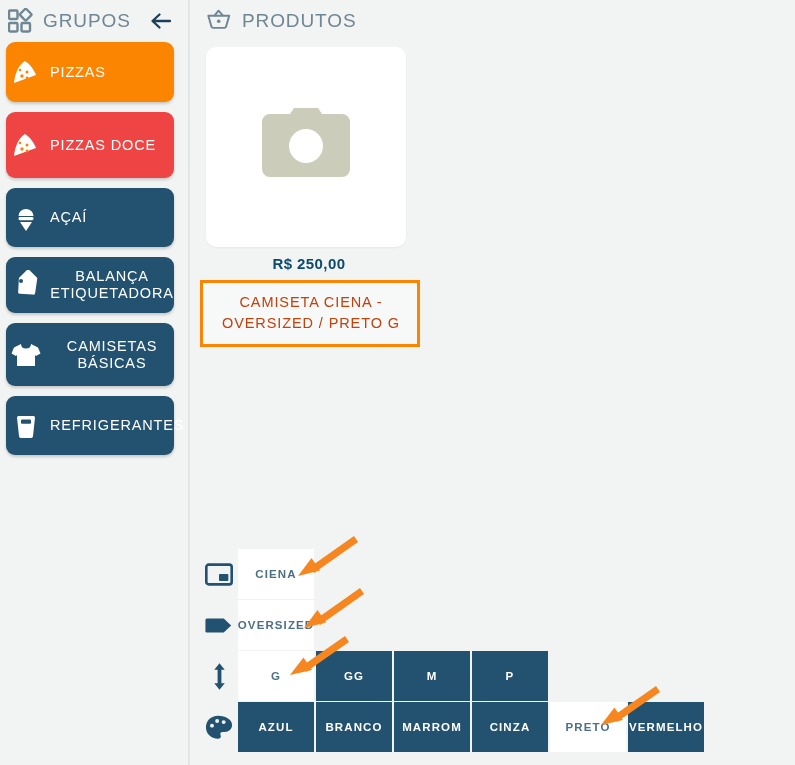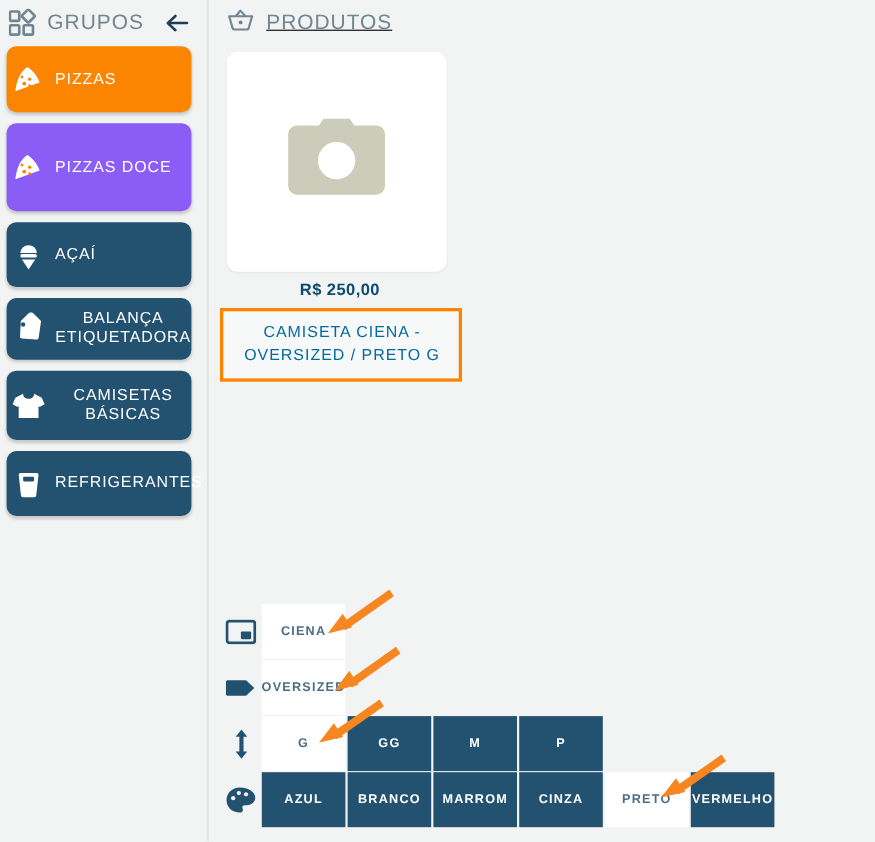--- a/index.html
+++ b/index.html
@@ -43,21 +43,21 @@
   .group-btn .gicon { width: 40px; flex: 0 0 40px; display:flex; align-items:center; justify-content:center; }
   .group-btn .glabel {
     color: #ffffff; font-size: 14.5px; letter-spacing: .85px;
     line-height: 17px; padding-left: 4px; font-weight: 400;
   }
 
   
   #main { position: absolute; left: 192px; top: 0; right: 0; height: 765px; }
   .main-head {
     display: flex; align-items: center; height: 42px;
-    padding-left: 14px; gap: 10px; text-decoration: underline;
+    padding-left: 14px; gap: 10px;
   }
   .main-head .title { color: #6f8693; font-size: 19px; letter-spacing: .9px; }
 
   
   .prod-card {
     position: absolute; left: 14px; top: 47px;
     width: 200px;
   }
   .prod-thumb {
     width: 200px; height: 200px; background: #ffffff;
@@ -70,21 +70,21 @@
     font-weight: bold; letter-spacing: .4px; padding-left: 6px;
   }
   .prod-name-box {
     margin-top: 8px; margin-left: -6px;
     width: 220px;
     border: 3px solid #fb8500;
     background: #f7f8f8;
     padding: 9px 10px 10px 12px;
   }
   .prod-name {
-    color: #0369a1; font-size: 14.5px; letter-spacing: .9px; line-height: 21px;
+    color: #c2410c; font-size: 14.5px; letter-spacing: .9px; line-height: 21px;
   }
 
   
   #attrs { position: absolute; left: 8px; bottom: 12px; width: 590px; }
   .attr-row { display: flex; align-items: stretch; margin-bottom: 1px; height: 50px; }
   .attr-icon {
     width: 38px; flex: 0 0 38px;
     display: flex; align-items: center; justify-content: center;
   }
   .tiles { display: flex; gap: 2px; }
@@ -130,21 +130,21 @@
           <path d="M3 26 C3 26 4 10 14 4 C22 9 25 18 25 18 Z" fill="#fff"></path>
           <circle cx="11" cy="19" r="1.7" fill="#fb8500"></circle>
             <circle cx="16" cy="15" r="1.5" fill="#fb8500"></circle>
           <circle cx="9" cy="13" r="1.3" fill="#fb8500"></circle>
             <circle cx="16" cy="21" r="1.4" fill="#fb8500"></circle>
         </svg>
       </span>
       <span class="glabel">PIZZAS</span>
     </div>
 
-    <div class="group-btn" style="background:#8b5cf6;height:80px;">
+    <div class="group-btn" style="background:#ef4444;height:66px;">
       <span class="gicon">
         <svg viewBox="0 0 30 30" width="30" height="30">
           <path d="M3 26 C3 26 4 10 14 4 C22 9 25 18 25 18 Z" fill="#fff"></path>
           <circle cx="11" cy="19" r="1.7" fill="#fb8500"></circle>
             <circle cx="16" cy="15" r="1.5" fill="#fb8500"></circle>
           <circle cx="9" cy="13" r="1.3" fill="#fb8500"></circle>
             <circle cx="16" cy="21" r="1.4" fill="#fb8500"></circle>
         </svg>
       </span>
       <span class="glabel">PIZZAS DOCE</span>

